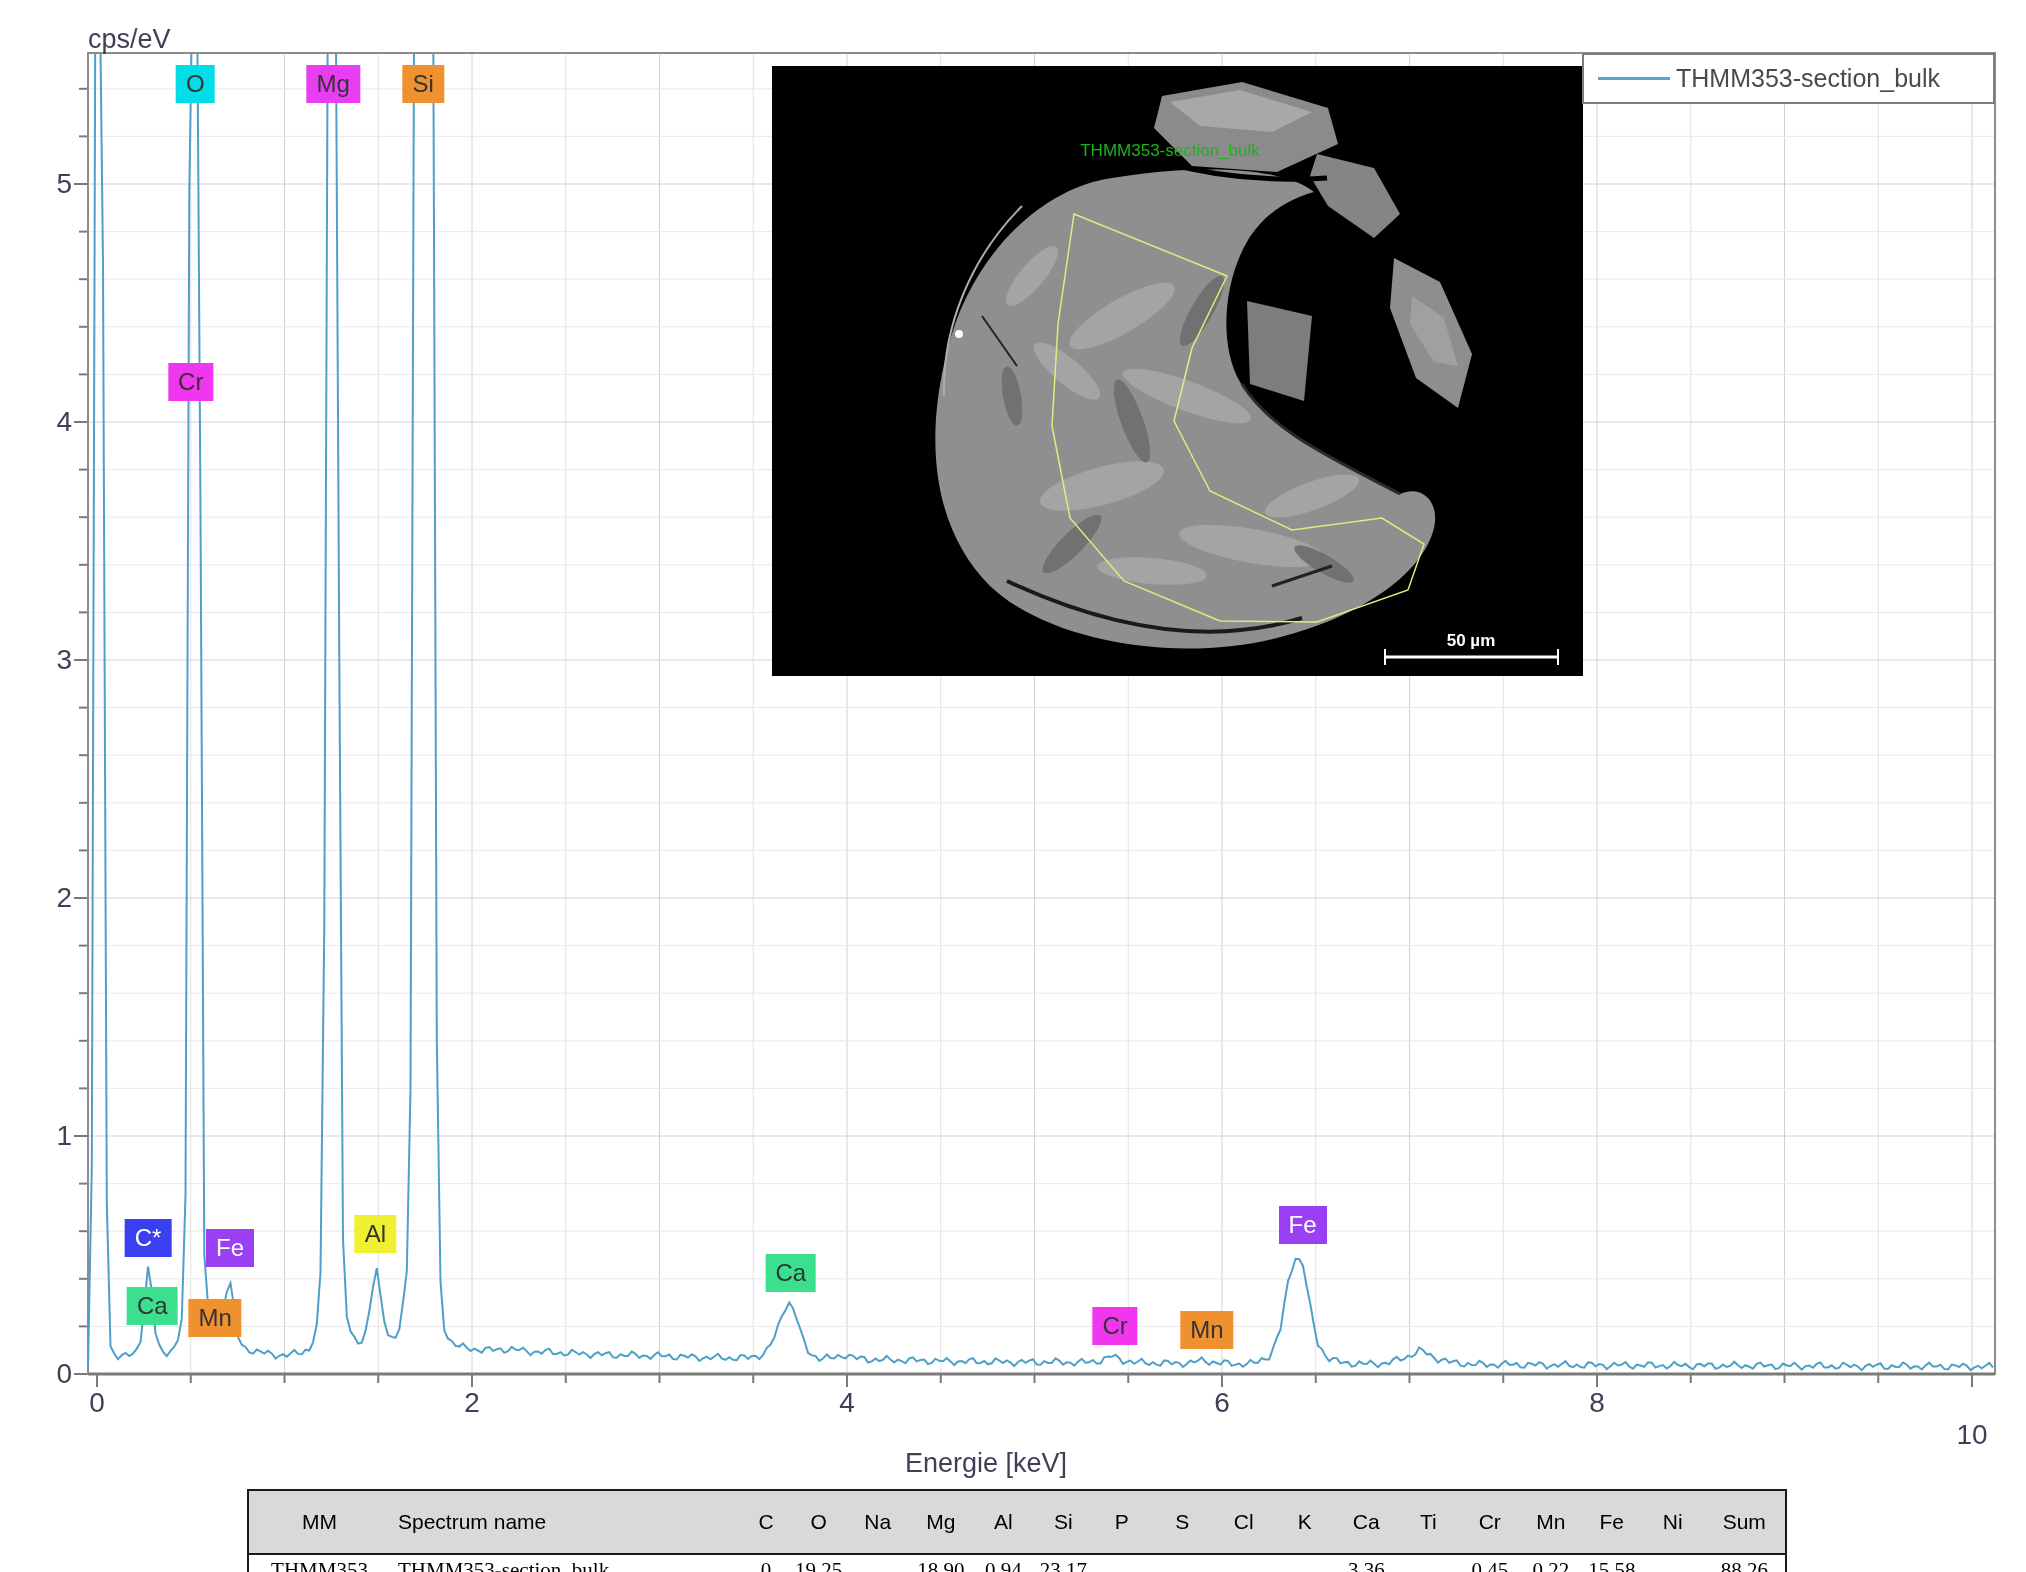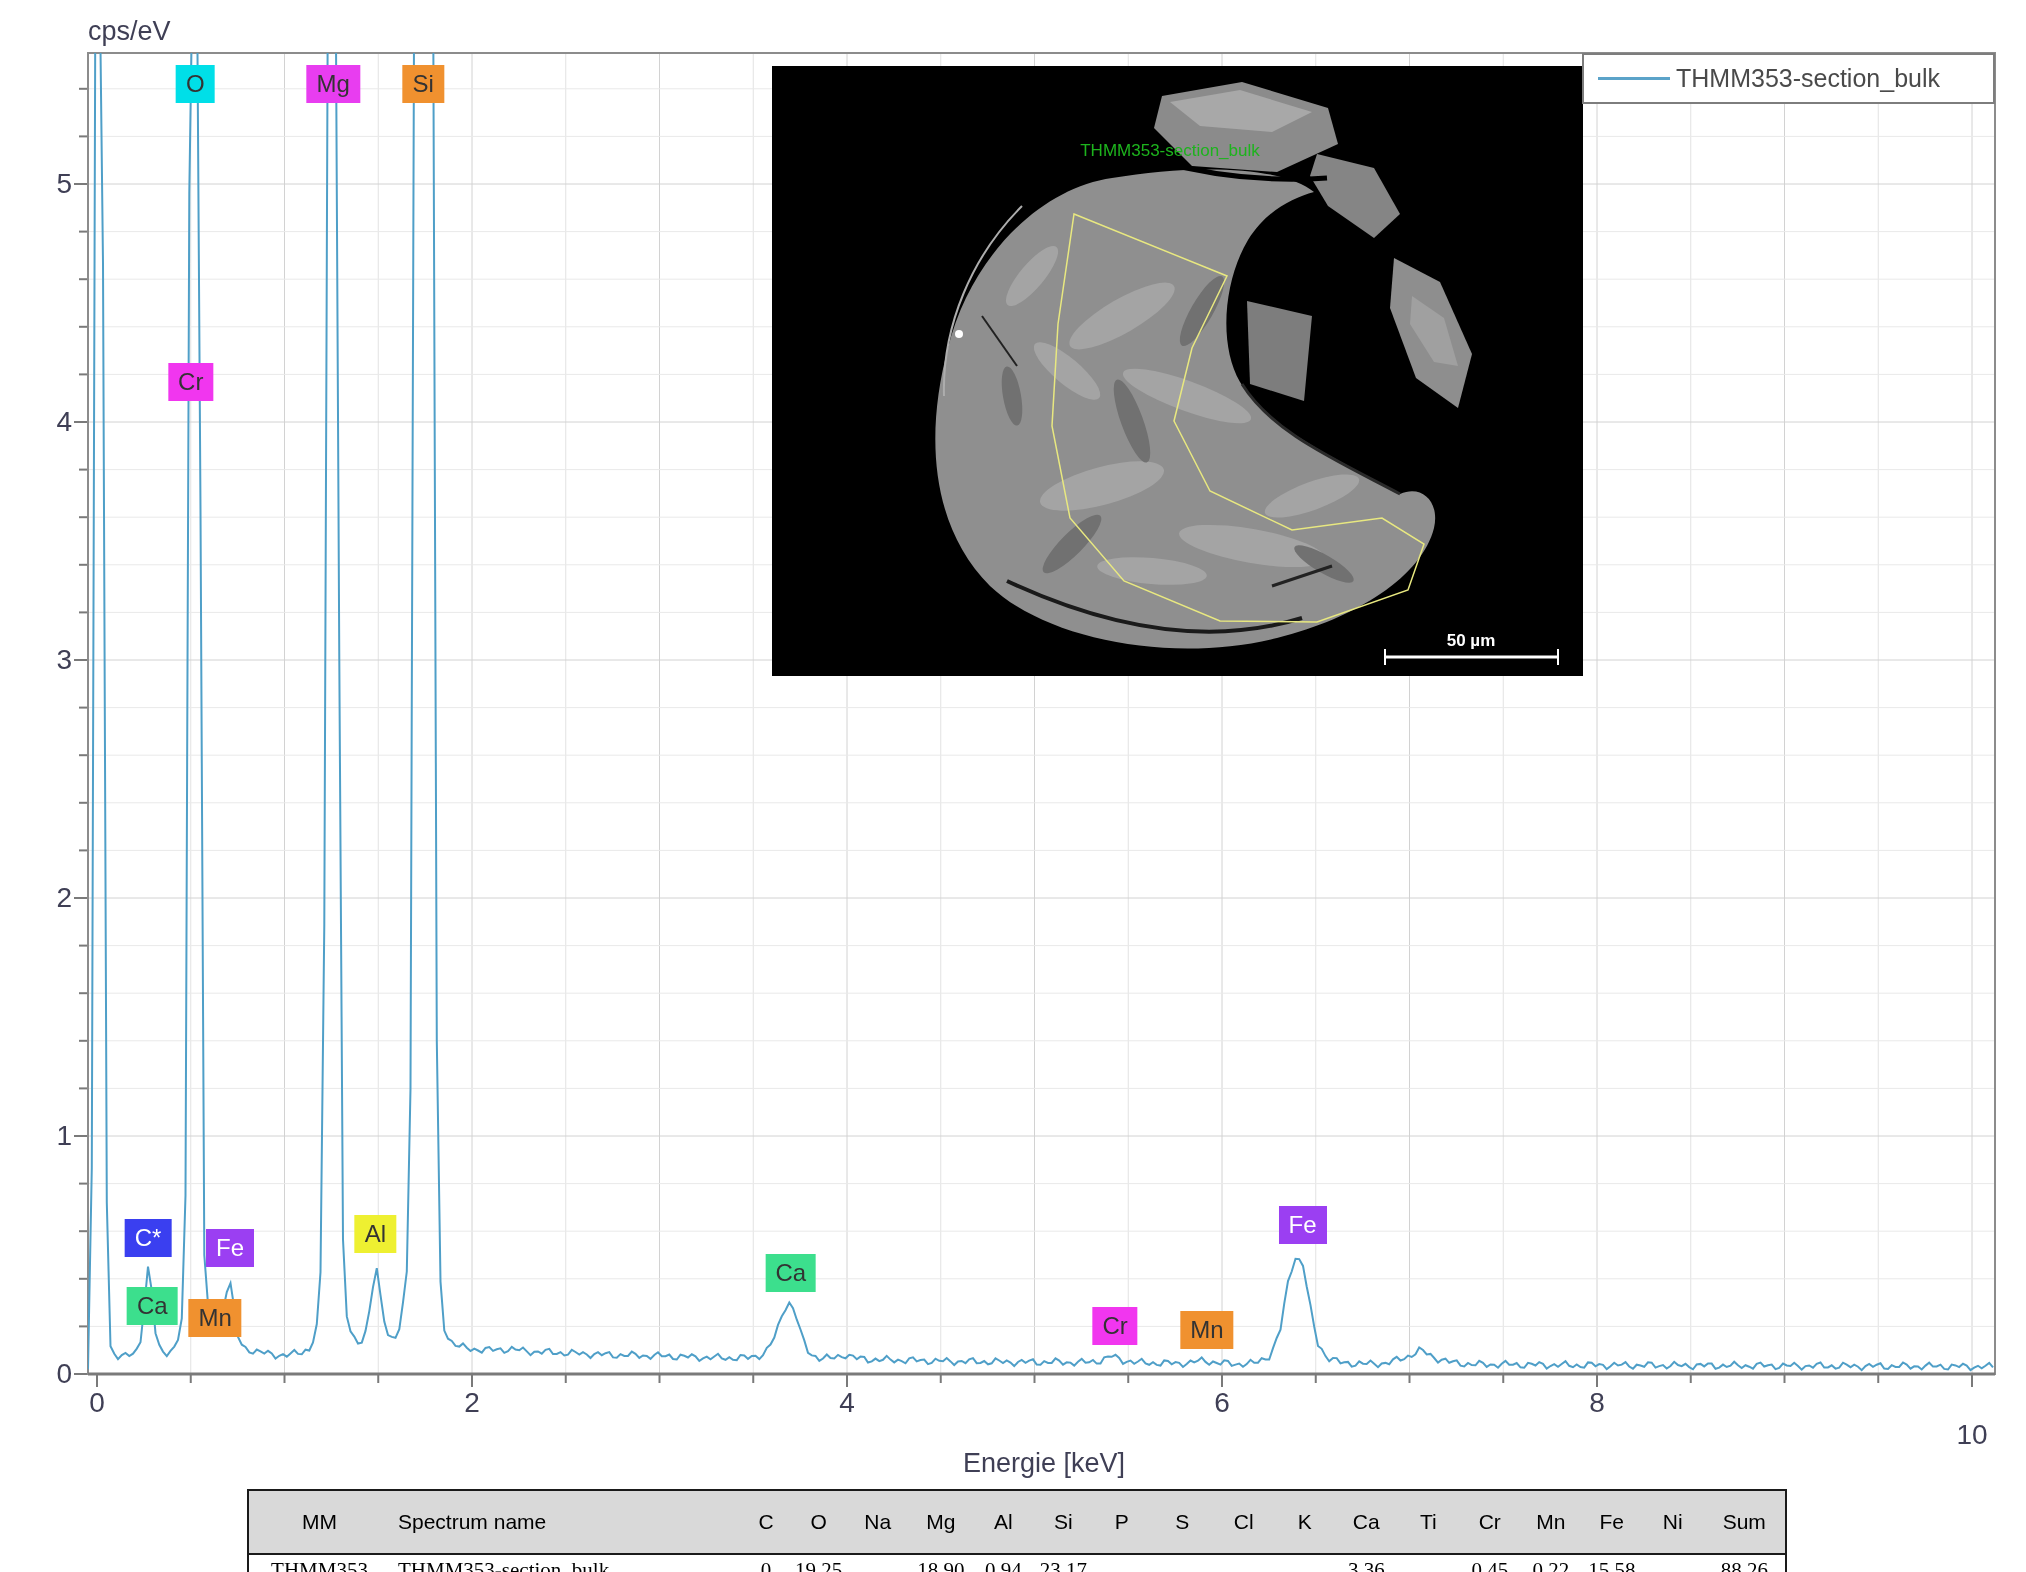--- a/index.html
+++ b/index.html
@@ -204,22 +204,22 @@
     <line x1="613" y1="583" x2="613" y2="599" stroke="#ffffff" stroke-width="2"></line>
     <line x1="786" y1="583" x2="786" y2="599" stroke="#ffffff" stroke-width="2"></line>
   </g>
 </svg>
 
 <div id="legend">
   <span class="legend-line"></span>
   <span class="legend-text">THMM353-section_bulk</span>
 </div>
 
-<div class="axis-title" style="left:88px;top:16px;">cps/eV</div>
-<div class="axis-title" style="left:1044px;top:1463px;transform:translate(-50%,-50%);">Energie [keV]</div>
+<div class="axis-title" style="left:88px;top:24px;">cps/eV</div>
+<div class="axis-title" style="left:986px;top:1463px;transform:translate(-50%,-50%);">Energie [keV]</div>
 
 <div id="tick-labels">
     <div class="tick-label" style="left: 97px; top: 1403px;">0</div>
     <div class="tick-label" style="left: 472px; top: 1403px;">2</div>
     <div class="tick-label" style="left: 847px; top: 1403px;">4</div>
     <div class="tick-label" style="left: 1222px; top: 1403px;">6</div>
     <div class="tick-label" style="left: 1597px; top: 1403px;">8</div>
     <div class="tick-label" style="left: 1972px; top: 1403px; margin-top: 32px;">10</div>
     <div class="tick-label y-tick-label" style="left: 72px; top: 1374px;">0</div>
     <div class="tick-label y-tick-label" style="left: 72px; top: 1136px;">1</div>

